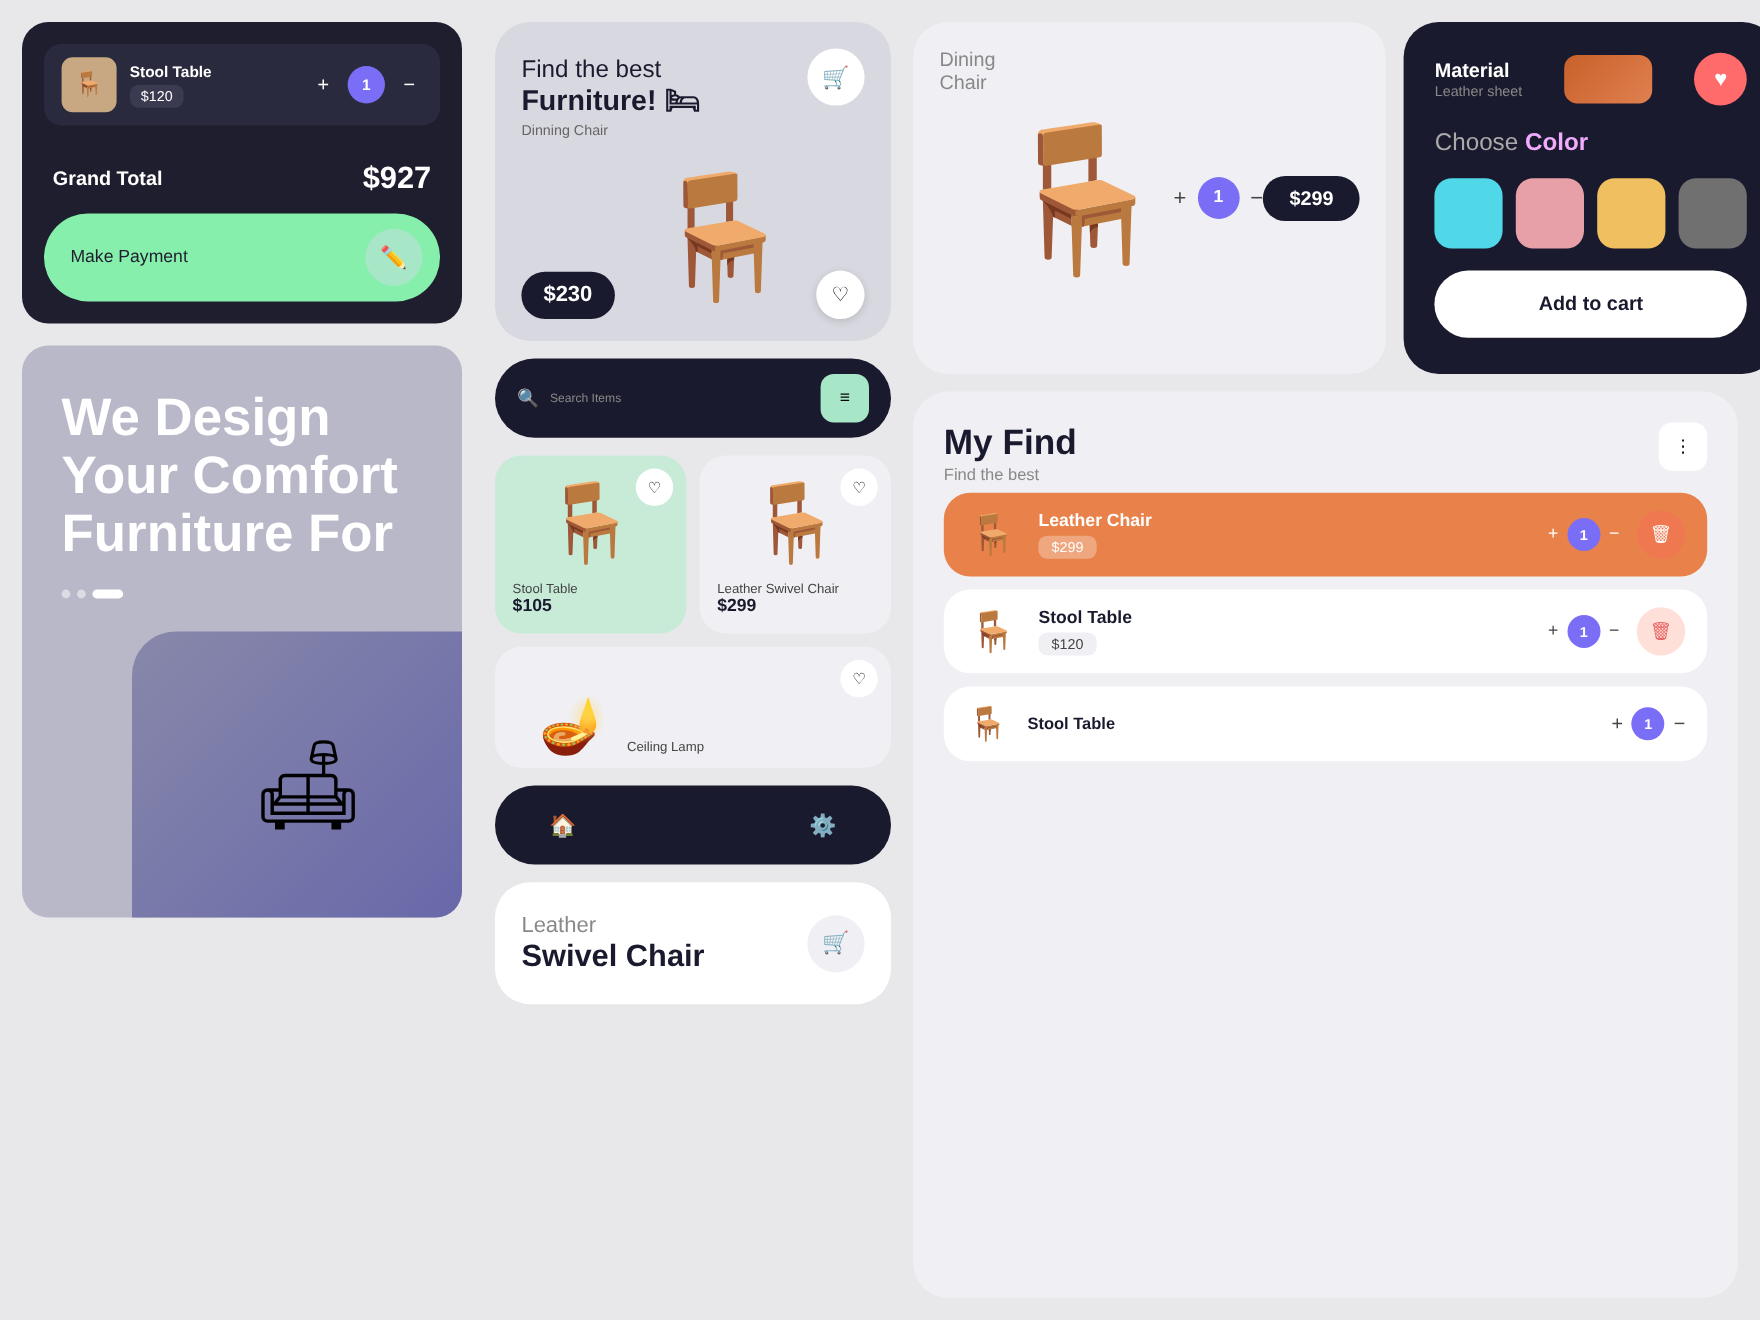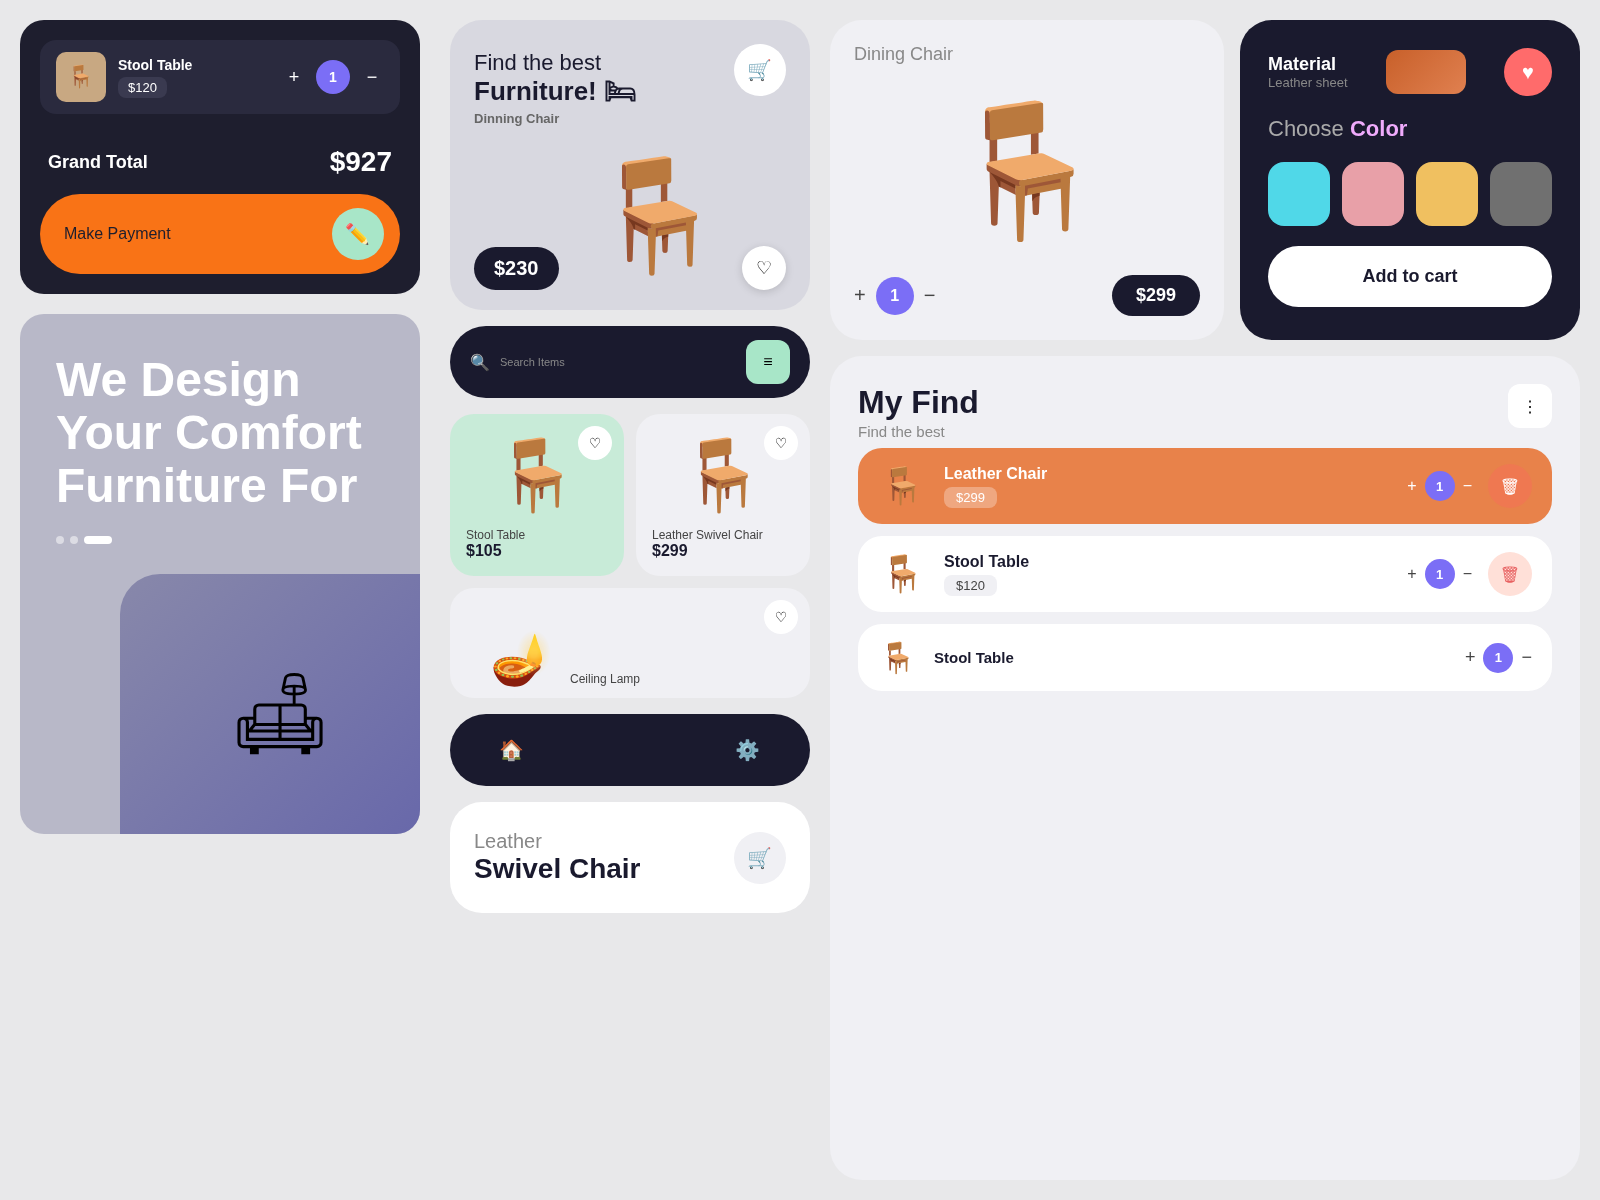--- a/index.html
+++ b/index.html
@@ -117,21 +117,21 @@
       font-weight: 700;
     }
 
     .grand-total-amount {
       color: white;
       font-size: 28px;
       font-weight: 700;
     }
 
     .make-payment-btn {
-      background: #f97316;
+      background: #86efac;
       border-radius: 50px;
       display: flex;
       justify-content: space-between;
       align-items: center;
       padding: 14px 16px 14px 24px;
       cursor: pointer;
     }
 
     .make-payment-label {
       font-size: 16px;
@@ -236,21 +236,20 @@
     .banner-text-bold {
       font-size: 26px;
       font-weight: 800;
       color: #1a1a2e;
     }
 
     .banner-subtitle {
       font-size: 13px;
       color: #666;
       margin-top: 4px;
-      font-weight: bold;
     }
 
     .banner-cart-btn {
       position: absolute;
       top: 24px;
       right: 24px;
       width: 52px;
       height: 52px;
       background: white;
       border-radius: 50%;
@@ -456,21 +455,20 @@
       height: 320px;
     }
 
     
     .dining-card {
       flex: 1;
       background: #f0f0f4;
       border-radius: 32px;
       padding: 24px;
       display: flex;
-      flex-direction: column;
     }
 
     .dining-label {
       font-size: 18px;
       color: #888;
     }
 
     .dining-chair-img {
       flex: 1;
       display: flex;

